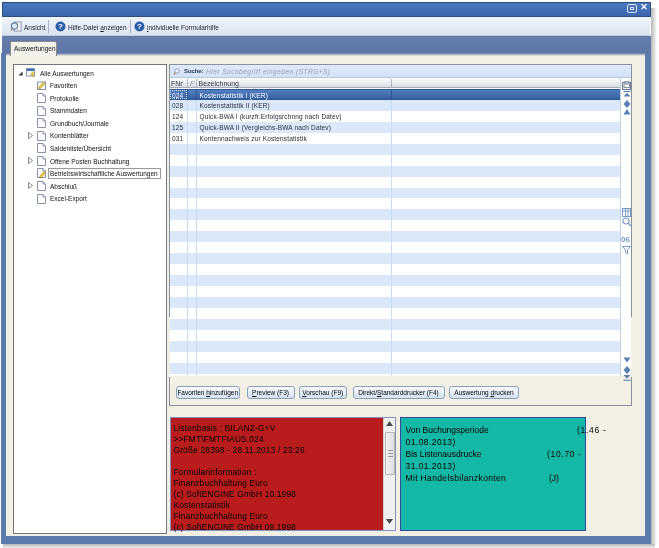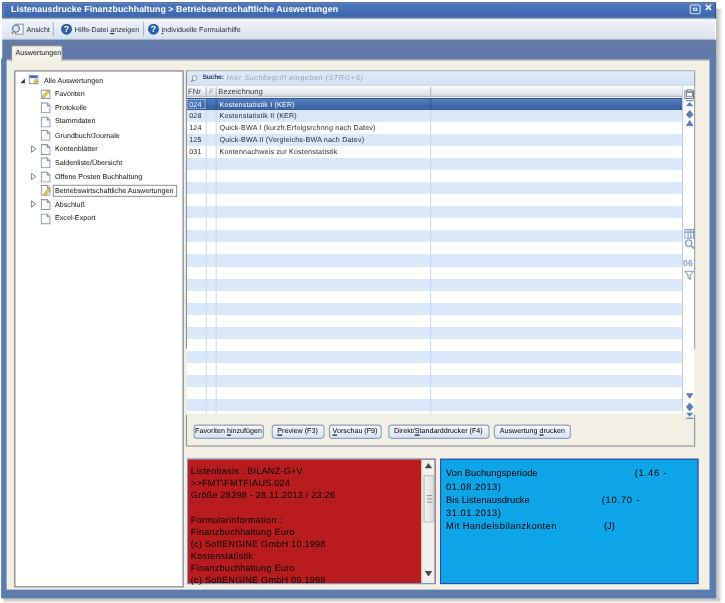--- a/index.html
+++ b/index.html
@@ -58,29 +58,28 @@
 #strip { position:absolute; left:450px; top:13px; width:11px; height:298.5px; background:#fff; border-left:1px solid #c3cfdf; }
 
 
 .btn { position:absolute; top:386px; height:13px; border:1px solid #8ca0be; border-radius:3px;
   background:linear-gradient(#f8fbfe,#d4e2f3); font-size:6.5px; color:#000; text-align:center; line-height:11px; }
 
 
 #info { left:170px; top:417px; width:226px; height:114px; background:#b91c1c; border:1px solid #8290c0; }
 #infotext { position:absolute; left:2.5px; top:5px; font-size:8.3px; letter-spacing:0.2px; line-height:11.05px; color:#000; white-space:pre; }
 #scroll { position:absolute; right:0px; top:0px; width:12px; height:112px; background:#f0f0f0; border-left:1px solid #d4d0c8; }
-#group { left:400px; top:417px; width:235px; height:114px; background:#0ea5e9; border:1px solid #37479b; }
+#group { left:400px; top:417px; width:186px; height:114px; background:#14b8a6; border:1px solid #37479b; }
 .gtext { position:absolute; font-size:8.5px; color:#000; white-space:nowrap; }
 </style>
 </head>
 <body>
 <div id="stage">
   <div id="content" class="abs"></div>
   <div id="titlebar" class="abs"></div>
-  <div id="titletext" class="abs">Listenausdrucke Finanzbuchhaltung &gt; Betriebswirtschaftliche Auswertungen</div>
   <div id="btnrestore" class="abs">
       <i></i>
     </div>
   <div id="btnclose" class="abs">✕</div>
   <div id="borderL" class="abs"></div>
   <div id="borderR" class="abs"></div>
   <div id="borderB" class="abs"></div>
   <div id="shadowR" class="abs"></div>
   <div id="shadowB" class="abs"></div>
 

